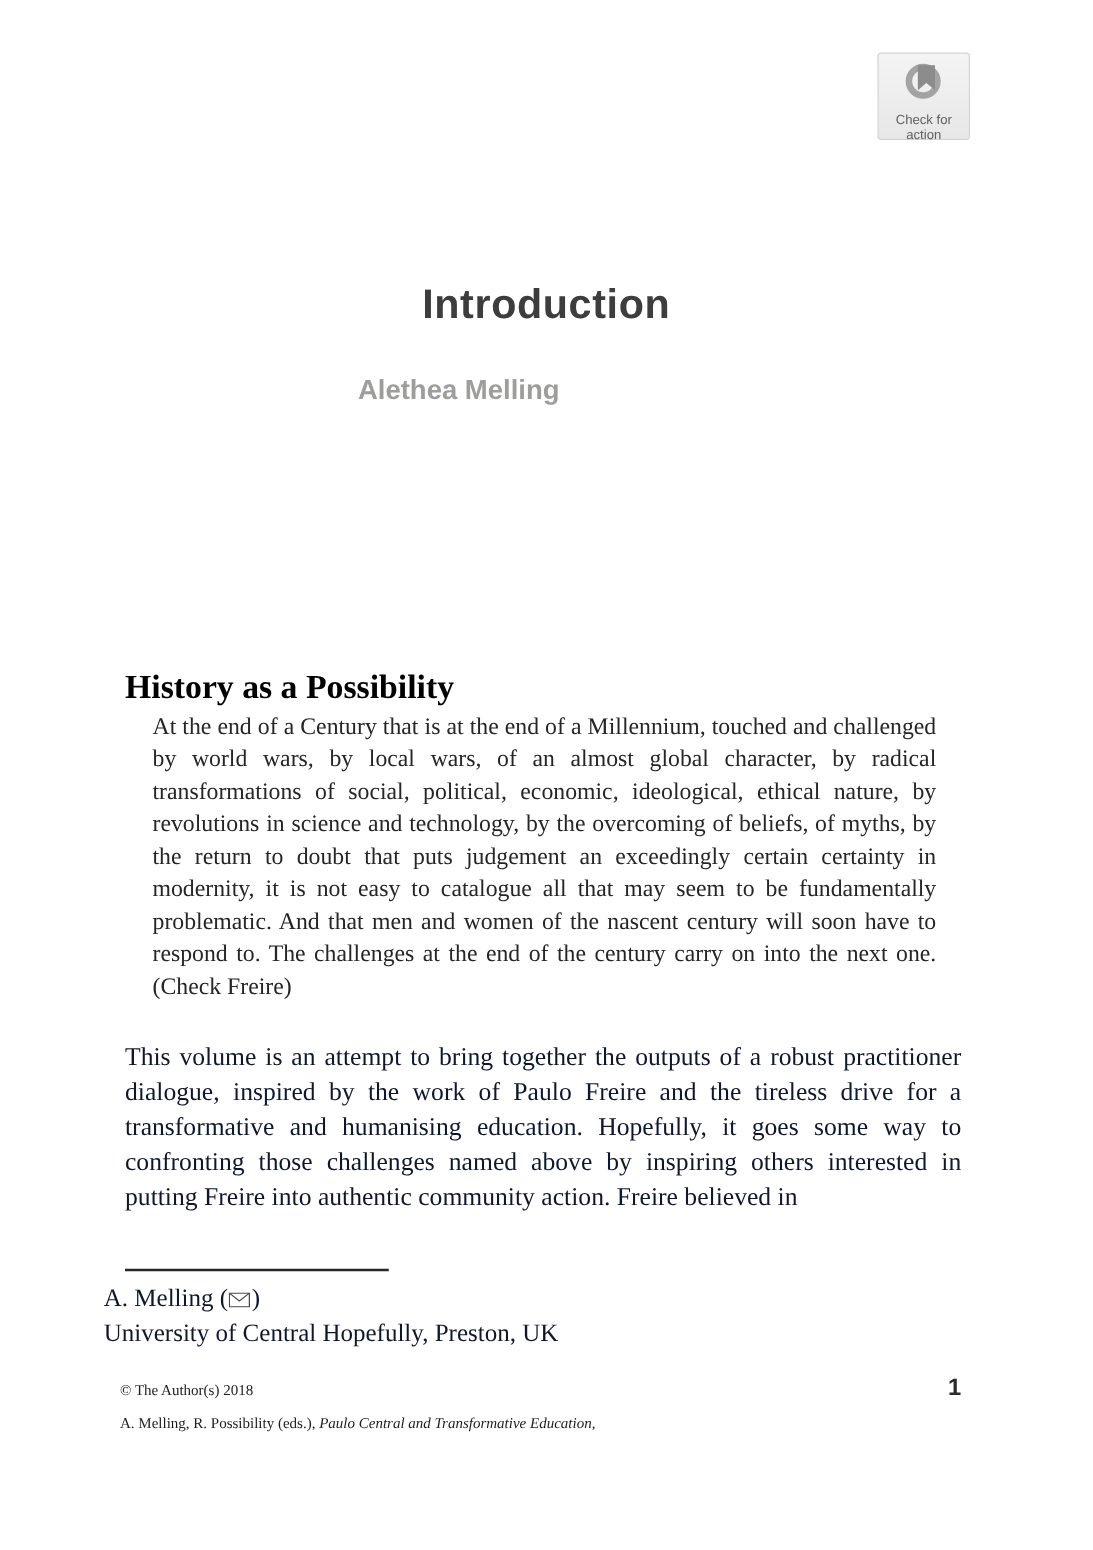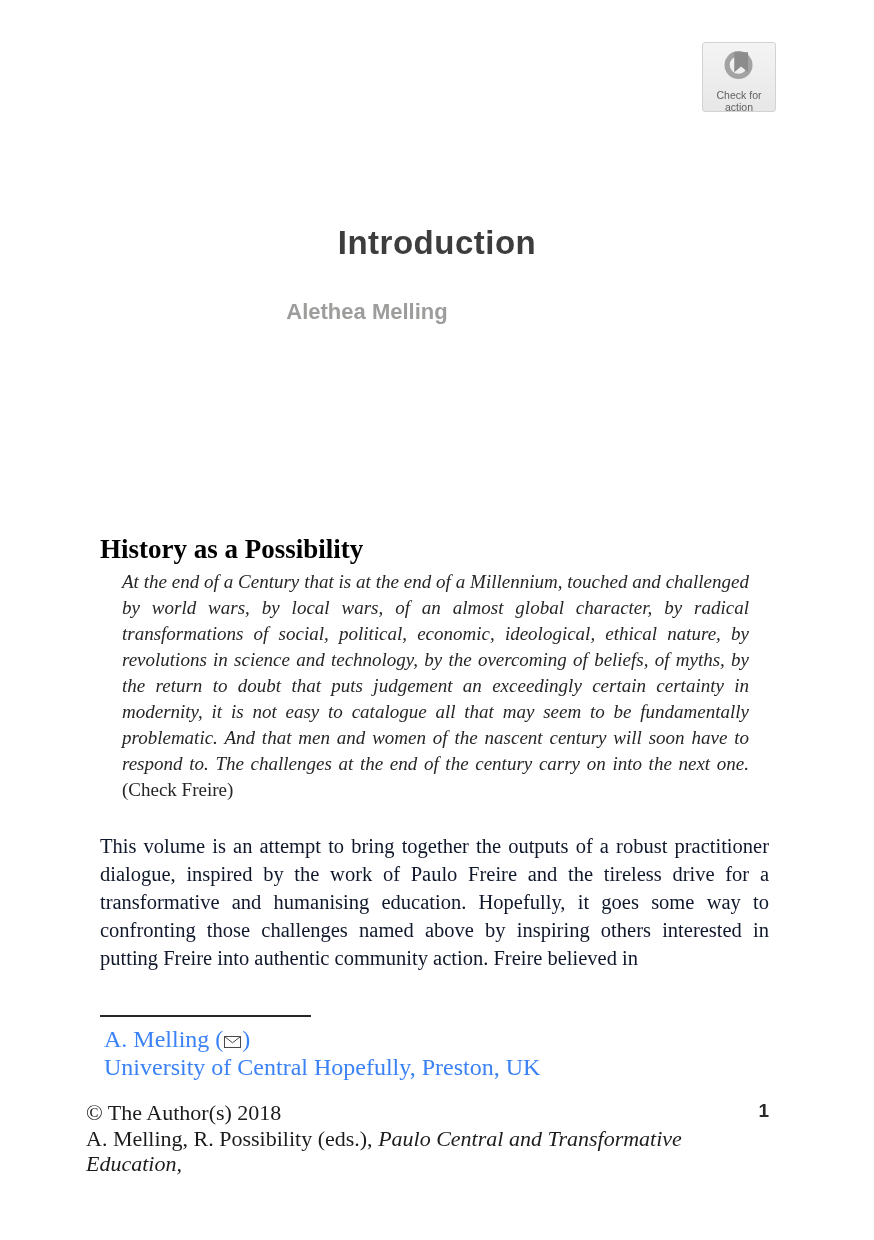--- a/index.html
+++ b/index.html
@@ -54,47 +54,47 @@
     margin-top: 30px;
   }
 
   
   .block-quote {
     position: absolute; top: 569px; left: 122px; width: 627px;
     font-size: 19px; line-height: 26px;
     color: #262626;
     text-align: justify;
   }
-  .block-quote .quote-text { font-style: italic; }
+  .block-quote .quote-text { }
   .quote-attribution { font-style: normal; }
 
   
   .body-paragraph {
     position: absolute; top: 832px; left: 100px; width: 669px;
     font-size: 20.5px; line-height: 28px;
     text-align: justify;
     color: #0f172a;
   }
 
   
   .footnote-rule {
     position: absolute; top: 1015px; left: 100px; width: 211px;
     border: none; border-top: 2px solid #262626; margin: 0;
   }
   .footnote {
-    position: absolute; top: 1026px; left: 104px; width: 600px;
-    font-size: 24px; line-height: 26.5px;
-    color: #3b82f6;
+    position: absolute; top: 1026px; left: 83px; width: 600px;
+    font-size: 20px; line-height: 26.5px;
+    color: #0f172a;
   }
   .envelope-icon { display: inline-block; vertical-align: -1px; margin: 0 1px; }
 
   
   .footer-imprint {
-    position: absolute; top: 1100px; left: 86px; width: 669px;
-    font-size: 22px; line-height: 25.5px;
+    position: absolute; top: 1100px; left: 96px; width: 669px;
+    font-size: 12px; line-height: 25.5px;
     color: #1c1c1c;
   }
   .footer-imprint .book-title { font-style: italic; }
   .doi-link { color: #1c1c1c; text-decoration: none; cursor: pointer; }
   .page-number {
     position: absolute; top: 1100px; left: 700px; width: 69px;
     text-align: right;
     font-family: "Liberation Sans", sans-serif;
     font-weight: bold; font-size: 19px;
     color: #2b2b2b;

